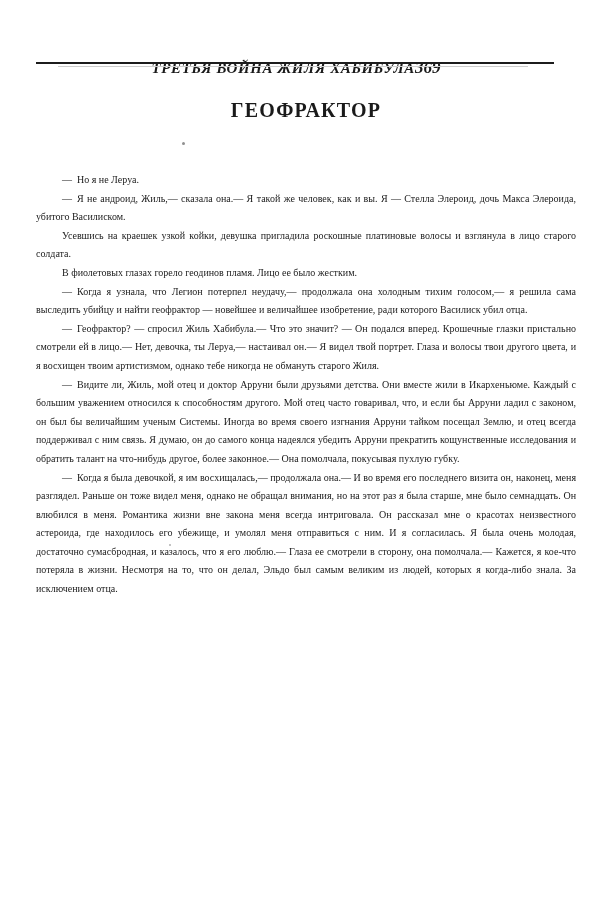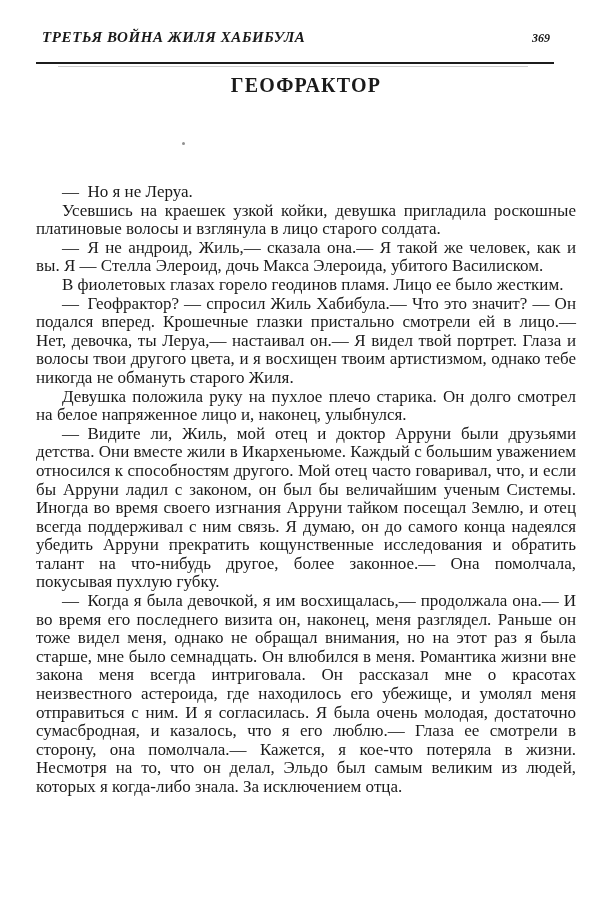--- a/index.html
+++ b/index.html
@@ -13,68 +13,68 @@
     height: 910px;
     margin: 0 auto;
     background: #ffffff;
     color: #1a1a1a;
     font-family: "Liberation Serif", serif;
     overflow: hidden;
   }
   
   .running-head {
     position: absolute;
-    top: 29px;
+    top: 58px;
     left: 36px;
     width: 540px;
     display: flex;
-    justify-content: space-between;
+    justify-content: center;
     align-items: baseline;
     font-style: italic;
     font-weight: 700;
     font-size: 15px;
     letter-spacing: 0.6px;
     white-space: nowrap;
   }
   .running-title { padding-left: 6px; }
-  .page-number { padding-right: 26px; font-size: 12px; letter-spacing: 0; font-style: italic; }
+  .page-number { padding-right: 26px; font-size: 17px; letter-spacing: 0; font-style: italic; }
   .head-rule {
     position: absolute;
     top: 62px;
     left: 36px;
     width: 518px;
     height: 2px;
     background: #1c1c1c;
   }
   .head-rule-ghost {
     position: absolute;
     top: 66px;
     left: 58px;
     width: 470px;
     height: 1px;
     background: #cdcdcd;
   }
   
   .chapter-title {
     position: absolute;
-    top: 74px;
+    top: 99px;
     left: 36px;
     width: 540px;
     text-align: center;
     font-weight: 700;
     font-size: 20px;
     letter-spacing: 1.2px;
   }
   
   .body-text {
     position: absolute;
-    top: 183px;
+    top: 171px;
     left: 36px;
     width: 540px;
-    font-size: 17px;
+    font-size: 10px;
     line-height: 18.6px;
     text-align: justify;
     hyphens: auto;
     -webkit-hyphens: auto;
   }
   .body-text p.para {
     margin: 0;
     text-indent: 26px;
   }
   
@@ -96,25 +96,25 @@
     <span class="page-number">369</span>
   </div>
   <div class="head-rule"></div>
   <div class="head-rule-ghost"></div>
 
   <div class="chapter-title">ГЕОФРАКТОР</div>
 
   <div class="body-text">
 
   <p class="para" lang="ru">— Но я не Леруа.</p>
+      <p class="para" lang="ru">— Я не андроид, Жиль,— сказала она.— Я такой же человек, как и вы. Я — Стелла Элероид, дочь Макса Элероида, убитого Василиском.</p>
       <p class="para" lang="ru">Усевшись на краешек узкой койки, девушка пригладила роскошные платиновые волосы и взглянула в лицо старого солдата.</p>
-      <p class="para" lang="ru">— Я не андроид, Жиль,— сказала она.— Я такой же человек, как и вы. Я — Стелла Элероид, дочь Макса Элероида, убитого Василиском.</p>
       <p class="para" lang="ru">В фиолетовых глазах горело геодинов пламя. Лицо ее было жестким.</p>
+      <p class="para" lang="ru">— Когда я узнала, что Легион потерпел неудачу,— продолжала она холодным тихим голосом,— я решила сама выследить убийцу и найти геофрактор — новейшее и величайшее изобретение, ради которого Василиск убил отца.</p>
       <p class="para" lang="ru">— Геофрактор? — спросил Жиль Хабибула.— Что это значит? — Он подался вперед. Крошечные глазки пристально смотрели ей в лицо.— Нет, девочка, ты Леруа,— настаивал он.— Я видел твой портрет. Глаза и волосы твои другого цвета, и я восхищен твоим артистизмом, однако тебе никогда не обмануть старого Жиля.</p>
-      <p class="para" lang="ru">Девушка положила руку на пухлое плечо старика. Он долго смотрел на белое напряженное лицо и, наконец, улыбнулся.</p>
       <p class="para" lang="ru">— Видите ли, Жиль, мой отец и доктор Арруни были друзьями детства. Они вместе жили в Икархеньюме. Каждый с большим уважением относился к способностям другого. Мой отец часто говаривал, что, и если бы Арруни ладил с законом, он был бы величайшим ученым Системы. Иногда во время своего изгнания Арруни тайком посещал Землю, и отец всегда поддерживал с ним связь. Я думаю, он до самого конца надеялся убедить Арруни прекратить кощунственные исследования и обратить талант на что-нибудь другое, более законное.— Она помолчала, покусывая пухлую губку.</p>
       <p class="para" lang="ru">— Когда я была девочкой, я им восхищалась,— продолжала она.— И во время его последнего визита он, наконец, меня разглядел. Раньше он тоже видел меня, однако не обращал внимания, но на этот раз я была старше, мне было семнадцать. Он влюбился в меня. Романтика жизни вне закона меня всегда интриговала. Он рассказал мне о красотах неизвестного астероида, где находилось его убежище, и умолял меня отправиться с ним. И я согласилась. Я была очень молодая, достаточно сумасбродная, и казалось, что я его люблю.— Глаза ее смотрели в сторону, она помолчала.— Кажется, я кое-что потеряла в жизни. Несмотря на то, что он делал, Эльдо был самым великим из людей, которых я когда-либо знала. За исключением отца.</p>
     </div>
 
   <div class="speck speck-1"></div>
   <div class="speck speck-2"></div>
 
 </div>
 
 </body></html>

